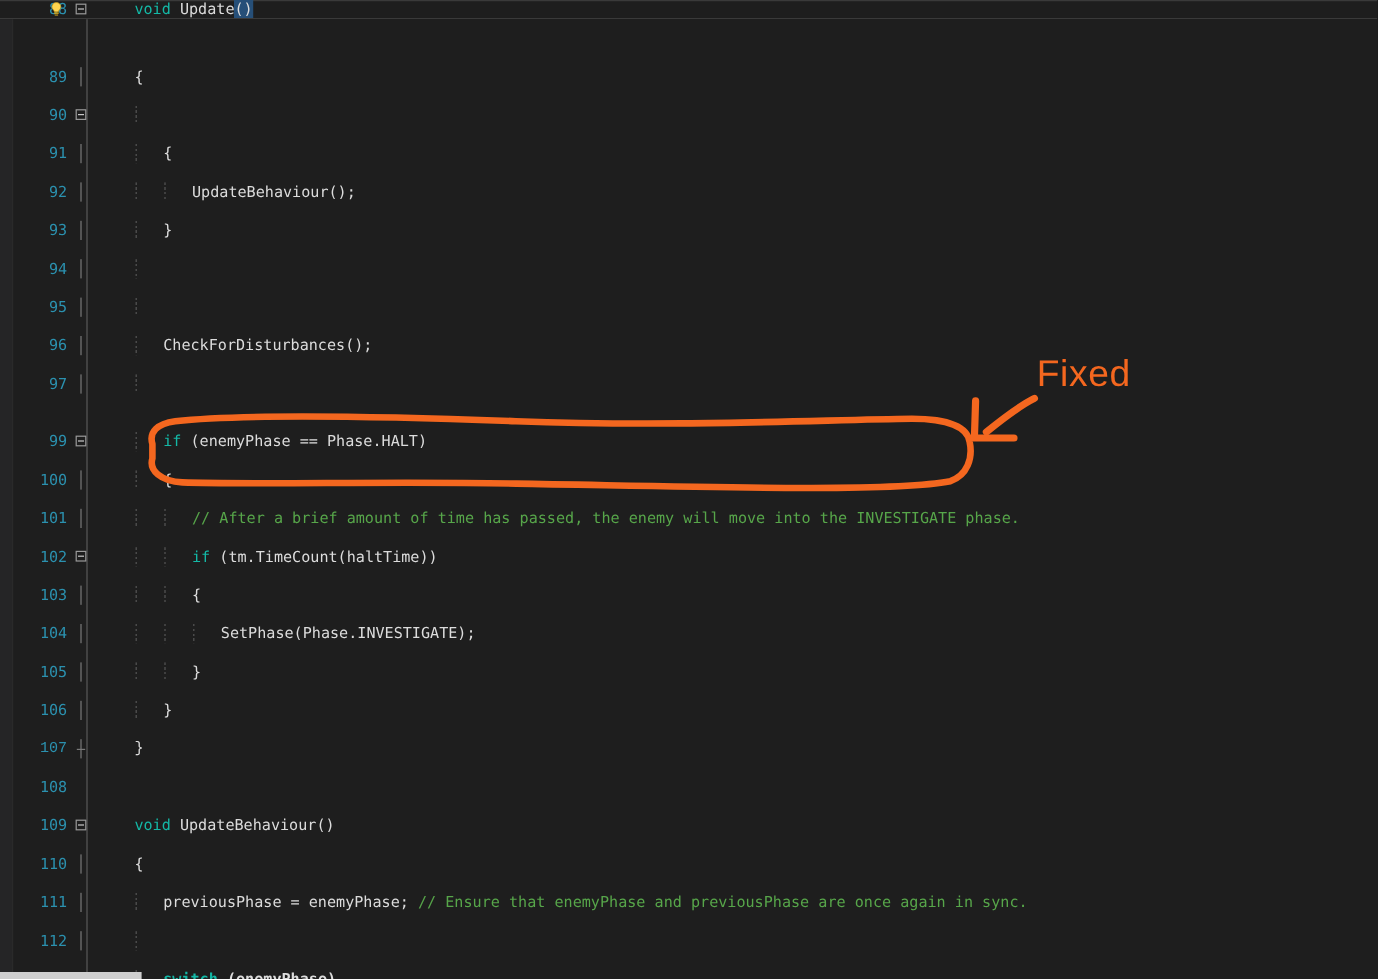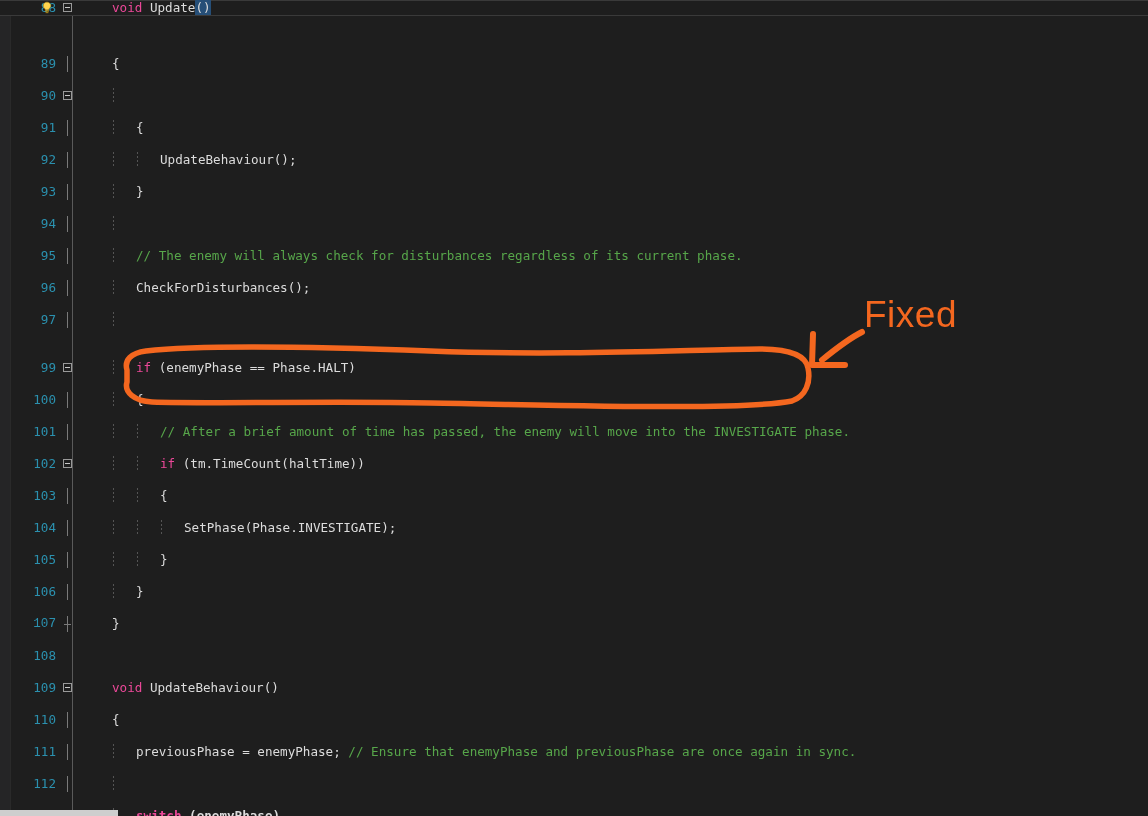--- a/index.html
+++ b/index.html
@@ -103,21 +103,21 @@
   }
   
   .guide {
     position: absolute;
     top: 0;
     width: 1px; height: 16px;
     background: repeating-linear-gradient(to bottom,
         #555 0px, #555 2px, transparent 2px, transparent 4px);
   }
   
-  .kw   { color: #ec4899; }
+  .kw   { color: #14b8a6; }
   .cmt  { color: #57A64A; }
   .pun  { color: #DCDCDC; }
   .sel  { background: #264F78; color: #DCDCDC; }
 
   
   #hscroll {
     position: absolute;
     left: 0; bottom: 0;
     width: 118px; height: 6px;
     background: #CECECE;
@@ -126,21 +126,21 @@
   #annotation {
     position: absolute;
     left: 0; top: 0;
     width: 1148px; height: 816px;
     pointer-events: none;
   }
   #fixed-label {
     position: absolute;
     left: 864px; top: 294px;
     font-family: "Liberation Sans", sans-serif;
-    font-size: 37px;
+    font-size: 31px;
     color: #F4671F;
     letter-spacing: 0.5px;
   }
 </style>
 </head>
 <body>
 
 <div id="editor">
 
   <div id="left-strip"></div>
@@ -151,21 +151,21 @@
             <path d="M8 1.3c-2.4 0-4.2 1.8-4.2 4 0 1.6 .9 2.5 1.6 3.3 .4 .5 .7 .9 .7 1.4h3.8c0-.5 .3-.9 .7-1.4 .7-.8 1.6-1.7 1.6-3.3 0-2.2-1.8-4-4.2-4z" fill="#FFD54F" stroke="#C8A020" stroke-width=".7"></path>
             <rect x="5.8" y="10.6" width="4.4" height="1.5" fill="#C8A020"></rect>
             <rect x="6.4" y="12.5" width="3.2" height="1.4" fill="#9A7A18"></rect>
           </svg></span><span class="fold"></span><span class="txt" style="left: 112px;"><span class="kw">void </span><span class="pun">Update</span><span class="sel">()</span></span></div>
       <div class="row" style="top: 16px; margin-top: 24px;"><span class="lno">89</span><span class="foldline"></span><span class="txt" style="left: 112px;"><span class="pun">{</span></span></div>
       <div class="row" style="top: 32px;"><span class="lno">90</span><span class="fold"></span><span class="guide" style="left: 113px;"></span></div>
       <div class="row" style="top: 48px;"><span class="lno">91</span><span class="foldline"></span><span class="guide" style="left: 113px;"></span><span class="txt" style="left: 136px;"><span class="pun">{</span></span></div>
       <div class="row" style="top: 64px;"><span class="lno">92</span><span class="foldline"></span><span class="guide" style="left: 113px;"></span><span class="guide" style="left: 137px;"></span><span class="txt" style="left: 160px;"><span class="pun">UpdateBehaviour();</span></span></div>
       <div class="row" style="top: 80px;"><span class="lno">93</span><span class="foldline"></span><span class="guide" style="left: 113px;"></span><span class="txt" style="left: 136px;"><span class="pun">}</span></span></div>
       <div class="row" style="top: 96px;"><span class="lno">94</span><span class="foldline"></span><span class="guide" style="left: 113px;"></span></div>
-      <div class="row" style="top: 112px;"><span class="lno">95</span><span class="foldline"></span><span class="guide" style="left: 113px;"></span><span class="txt" style="left: 136px;"><span class="cmt">// The enemy will always check for disturbances regardless of its current phase.</span></span></div>
+      <div class="row" style="top: 112px;"><span class="lno">95</span><span class="foldline"></span><span class="guide" style="left: 113px;"></span></div>
       <div class="row" style="top: 128px;"><span class="lno">96</span><span class="foldline"></span><span class="guide" style="left: 113px;"></span><span class="txt" style="left: 136px;"><span class="pun">CheckForDisturbances();</span></span></div>
       <div class="row" style="top: 144px;"><span class="lno">97</span><span class="foldline"></span><span class="guide" style="left: 113px;"></span></div>
       <div class="row" style="top: 176px;"><span class="lno">99</span><span class="fold"></span><span class="guide" style="left: 113px;"></span><span class="txt" style="left: 136px;"><span class="kw">if </span><span class="pun">(enemyPhase == Phase.HALT)</span></span></div>
       <div class="row" style="top: 192px;"><span class="lno">100</span><span class="foldline"></span><span class="guide" style="left: 113px;"></span><span class="txt" style="left: 136px;"><span class="pun">{</span></span></div>
       <div class="row" style="top: 208px;"><span class="lno">101</span><span class="foldline"></span><span class="guide" style="left: 113px;"></span><span class="guide" style="left: 137px;"></span><span class="txt" style="left: 160px;"><span class="cmt">// After a brief amount of time has passed, the enemy will move into the INVESTIGATE phase.</span></span></div>
       <div class="row" style="top: 224px;"><span class="lno">102</span><span class="fold"></span><span class="guide" style="left: 113px;"></span><span class="guide" style="left: 137px;"></span><span class="txt" style="left: 160px;"><span class="kw">if </span><span class="pun">(tm.TimeCount(haltTime))</span></span></div>
       <div class="row" style="top: 240px;"><span class="lno">103</span><span class="foldline"></span><span class="guide" style="left: 113px;"></span><span class="guide" style="left: 137px;"></span><span class="txt" style="left: 160px;"><span class="pun">{</span></span></div>
       <div class="row" style="top: 256px;"><span class="lno">104</span><span class="foldline"></span><span class="guide" style="left: 113px;"></span><span class="guide" style="left: 137px;"></span><span class="guide" style="left: 161px;"></span><span class="txt" style="left: 184px;"><span class="pun">SetPhase(Phase.INVESTIGATE);</span></span></div>
       <div class="row" style="top: 272px;"><span class="lno">105</span><span class="foldline"></span><span class="guide" style="left: 113px;"></span><span class="guide" style="left: 137px;"></span><span class="txt" style="left: 160px;"><span class="pun">}</span></span></div>
       <div class="row" style="top: 288px;"><span class="lno">106</span><span class="foldline"></span><span class="guide" style="left: 113px;"></span><span class="txt" style="left: 136px;"><span class="pun">}</span></span></div>

